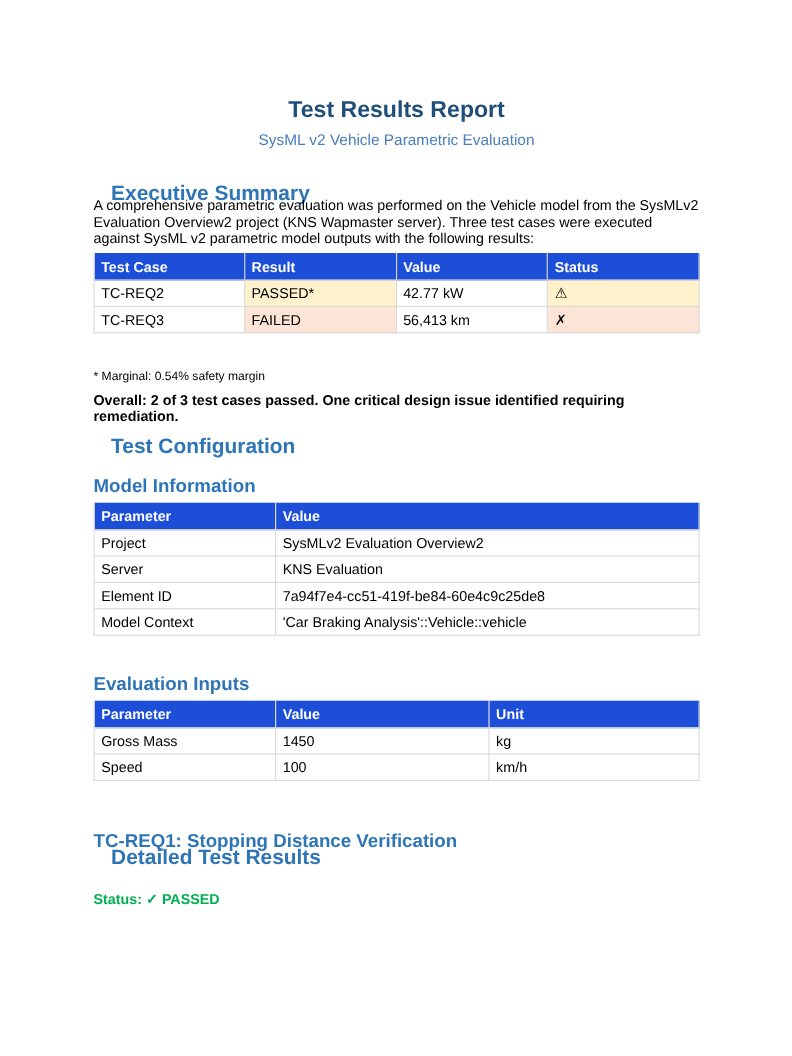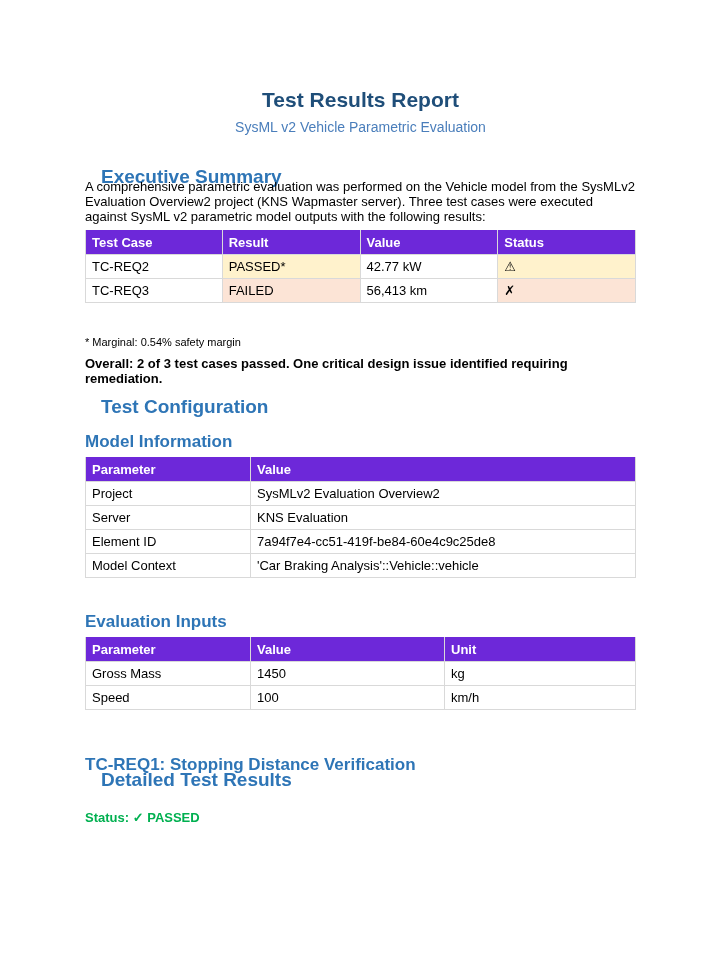--- a/index.html
+++ b/index.html
@@ -4,21 +4,21 @@
 <style>
   html, body { margin: 0; padding: 0; background: #ffffff; }
   body { width: 720px; height: 960px; position: relative; font-family: "Liberation Sans", sans-serif; color: #000; overflow: hidden; }
   .page { position: absolute; left: 85px; top: 0; width: 551px; }
   .title { position: absolute; left: 0; width: 551px; top: 88px; text-align: center; font-size: 21px; font-weight: bold; color: #1f4e79; }
   .subtitle { position: absolute; left: 0; width: 551px; top: 119px; text-align: center; font-size: 14px; color: #4a7ebb; }
   h2 { position: absolute; left: 0; margin: 16px; font-size: 19px; font-weight: bold; color: #2e75b6; }
   h3 { position: absolute; left: 0; margin: 0; font-size: 17px; font-weight: bold; color: #2e75b6; }
   .para { position: absolute; left: 0; width: 551px; font-size: 13px; line-height: 15px; }
   table { position: absolute; left: 0; width: 551px; border-collapse: collapse; font-size: 13px; }
-  th { background: #6d28d9; color: #fff; text-align: left; font-weight: bold; padding: 0 6px; height: 24px; border: 1px solid #d9d9d9; border-top: none; }
+  th { background: #1d4ed8; color: #fff; text-align: left; font-weight: bold; padding: 0 6px; height: 24px; border: 1px solid #d9d9d9; border-top: none; }
   th + th { border-left: 1px solid #8eaadb; }
   td { padding: 0 6px; height: 23px; border: 1px solid #d9d9d9; }
   .pass { background: #e2efda; }
   .warn { background: #fff2cc; }
   .fail { background: #fce4d6; }
   .note { position: absolute; left: 0; font-size: 11px; }
   .overall { position: absolute; left: 0; width: 500px; font-size: 13px; font-weight: bold; line-height: 15px; }
   .status { position: absolute; left: 0; font-size: 13px; font-weight: bold; color: #00b050; }
 </style>
 </head>

